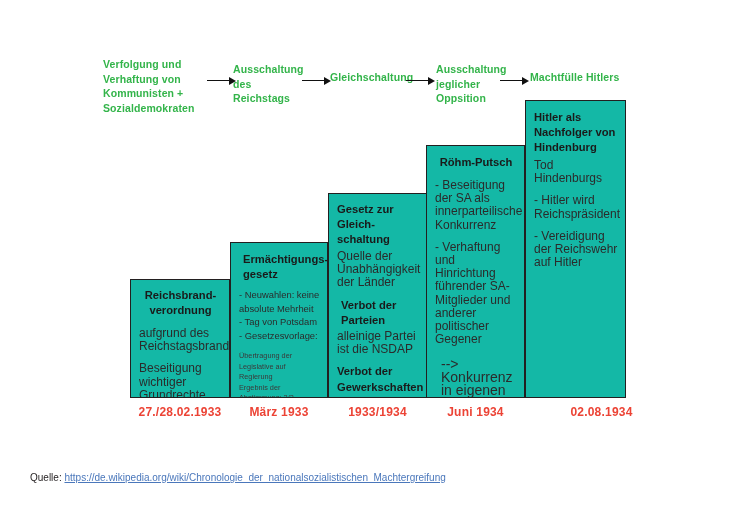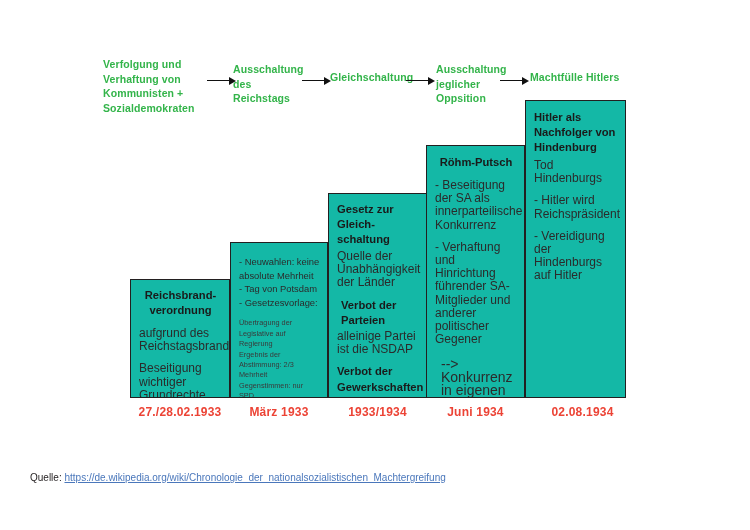--- a/index.html
+++ b/index.html
@@ -168,20 +168,22 @@
   <div class="chain-item" style="left:530px; top:70px; width:110px;">Machtfülle Hitlers</div>
 
   <div class="step-box" style="left:130px; top:279px; width:100px; height:119px;">
     <div class="bx-title centered" style="white-space:pre-line; margin-top:2px;">Reichsbrand-
 verordnung</div>
     <div class="bx-text gap">aufgrund des Reichstagsbrand</div>
     <div class="bx-text gap">Beseitigung wichtiger Grundrechte</div>
   </div>
 
   <div class="step-box" style="left:230px; top:242px; width:98px; height:156px;">
+    <div class="bx-title" style="white-space:pre-line; margin-top:3px; margin-left:4px;">Ermächtigungs-
+gesetz</div>
     <div class="bx-list" style="white-space:pre-line; margin-top:6px;">- Neuwahlen: keine absolute Mehrheit
 - Tag von Potsdam
 - Gesetzesvorlage:</div>
     <div class="bx-fine" style="white-space:pre-line;">Übertragung der Legislative auf Regierung
 Ergebnis der Abstimmung: 2/3 Mehrheit
 Gegenstimmen: nur SPD</div>
   </div>
 
   <div class="step-box" style="left:328px; top:193px; width:99px; height:205px;">
     <div class="bx-title" style="white-space:pre-line; margin-top:2px;">Gesetz zur Gleich-
@@ -197,27 +199,27 @@
     <div class="bx-title centered" style="margin-top:3px;">Röhm-Putsch</div>
     <div class="bx-text gap">- Beseitigung der SA als innerparteilische Konkurrenz</div>
     <div class="bx-text gap">- Verhaftung und Hinrichtung führender SA-Mitglieder und anderer politischer Gegener</div>
     <div class="bx-indent">--&gt; Konkurrenz in eigenen Reihen</div>
   </div>
 
   <div class="step-box" style="left:525px; top:100px; width:101px; height:298px;">
     <div class="bx-title" style="margin-top:3px;">Hitler als Nachfolger von Hindenburg</div>
     <div class="bx-text" style="margin-top:4px;">Tod Hindenburgs</div>
     <div class="bx-text gap">- Hitler wird Reichspräsident</div>
-    <div class="bx-text gap">- Vereidigung der Hindenburgs auf Hitler</div>
+    <div class="bx-text gap">- Vereidigung der Reichswehr auf Hitler</div>
   </div>
 
   <div class="date-label" style="left:130px; top:405px; width:100px;">27./28.02.1933</div>
   <div class="date-label" style="left:230px; top:405px; width:98px;">März 1933</div>
   <div class="date-label" style="left:328px; top:405px; width:99px;">1933/1934</div>
   <div class="date-label" style="left:426px; top:405px; width:99px;">Juni 1934</div>
-  <div class="date-label" style="left:532px; top:405px; width:101px;">02.08.1934</div>
+  <div class="date-label" style="left:551px; top:405px; width:101px;">02.08.1934</div>
 
   <div id="source-line">
     <span>Quelle:</span>
     <span class="src-url">https://de.wikipedia.org/wiki/Chronologie_der_nationalsozialistischen_Machtergreifung</span>
   </div>
 
 </div>
 
 </body></html>

